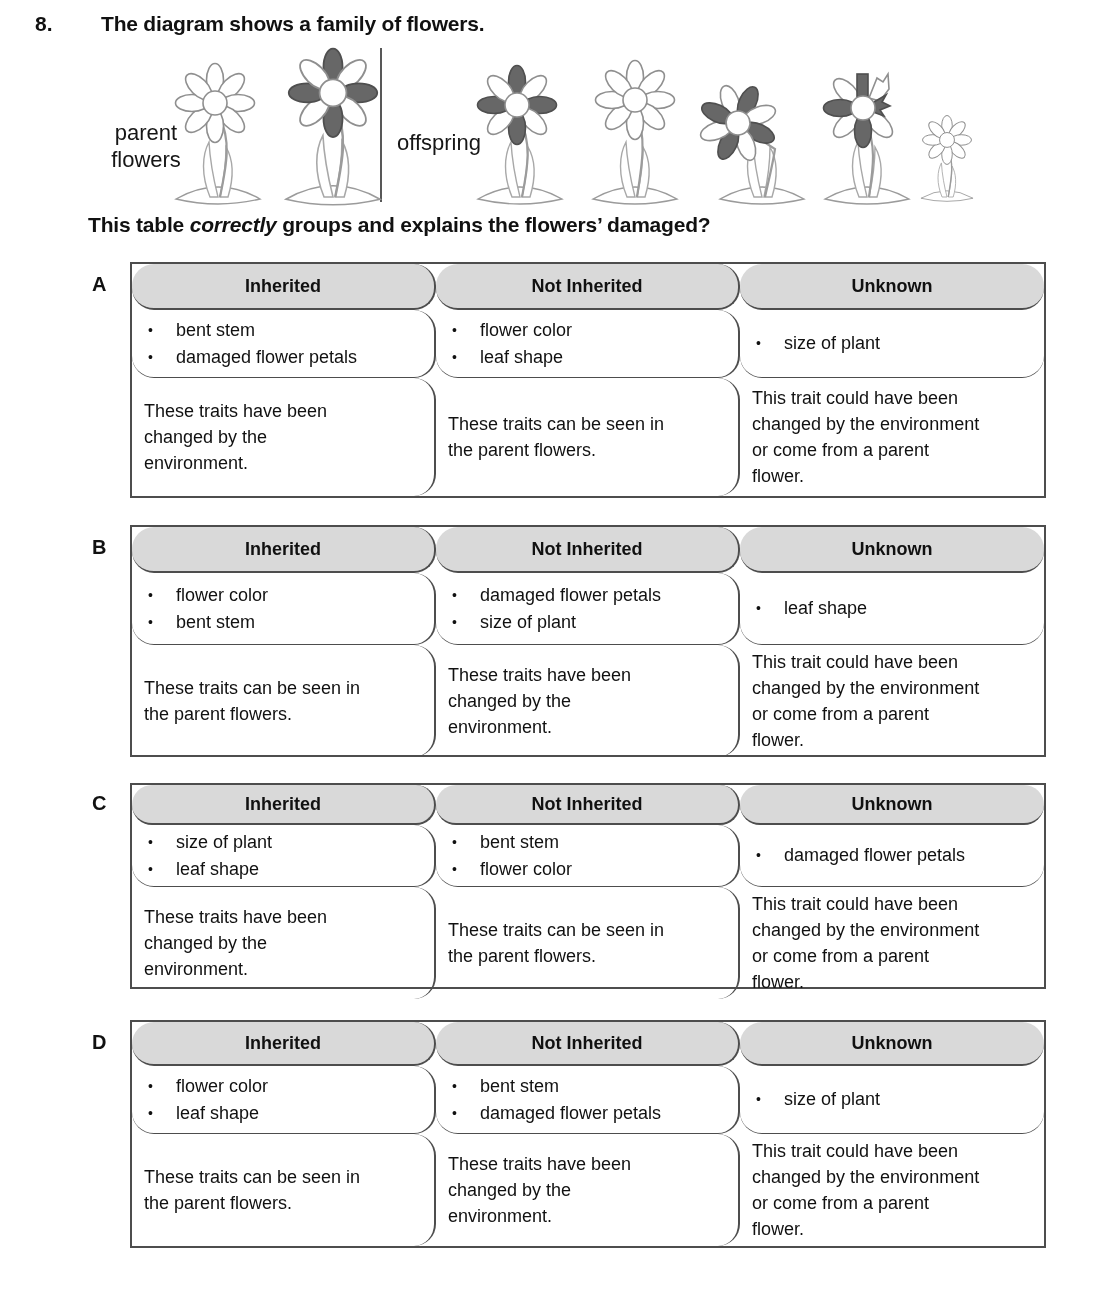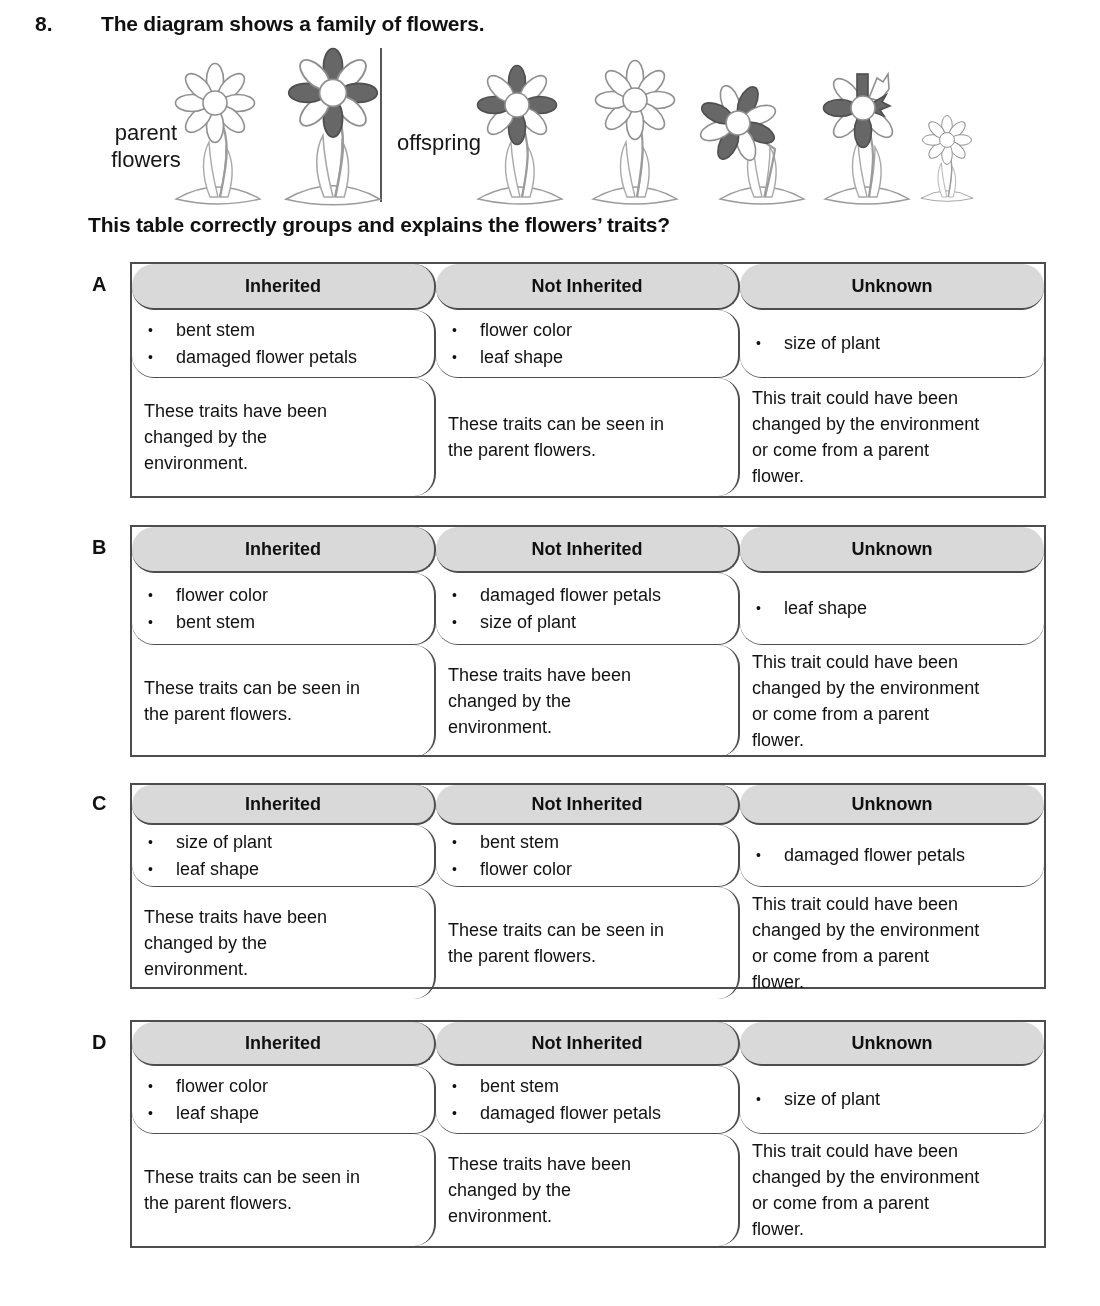--- a/index.html
+++ b/index.html
@@ -6,21 +6,21 @@
   body{
     width:1100px;height:1306px;position:relative;background:#ffffff;
     font-family:"Liberation Sans",sans-serif;color:#111;overflow:hidden;
   }
   .abs{position:absolute;}
   
   #q-number{left:35px;top:12px;font-size:21px;font-weight:bold;}
   #q-title{left:88px;top:12px;font-size:21px;font-weight:bold;letter-spacing:-0.2px;margin-left:13px;}
   
   #prompt{left:88px;top:213px;font-size:21px;font-weight:bold;letter-spacing:-0.2px;}
-  #prompt .it{}
+  #prompt .it{font-style:italic;}
   
   #diagram{left:90px;top:40px;}
   .petal{fill:#ffffff;stroke:#8f8f8f;stroke-width:1.6;}
   .petal.dark{fill:#676767;stroke:#4f4f4f;}
   .fcenter{fill:#ffffff;stroke:#8f8f8f;stroke-width:1.6;}
   .stem{fill:none;stroke:#9b9b9b;stroke-width:2.2;}
   .leaf{fill:#ffffff;stroke:#a8a8a8;stroke-width:1.4;}
   .mound{fill:#ffffff;stroke:#9b9b9b;stroke-width:1.4;}
   .dia-label{font-family:"Liberation Sans",sans-serif;font-size:22px;fill:#161616;}
   .divider{stroke:#2e2e2e;stroke-width:1.6;}
@@ -156,21 +156,21 @@
   </g>
 
   <g transform="translate(857,157) scale(0.62)">
     <use href="#mound"></use>
     <use href="#leaves"></use>
     <path class="stem" d="M 2 0 C 7 -30 12 -55 1 -80"></path>
     <use href="#head-white" transform="translate(0,-92)"></use>
   </g>
 </svg>
 
-<div class="abs" id="prompt"><span>This table </span><span class="it">correctly</span><span> groups and explains the flowers’ traits?</span></div>
+<div class="abs" id="prompt"><span>This table </span><span class="it">correctly</span><span> groups and explains the flowers’ damaged?</span></div>
 
 <div class="answer-block" style="top:262px;">
   <div class="opt-letter">A</div>
   <div class="tbl" style="height:236px;grid-template-rows:46px 68px 1fr;">
     <div class="cell th">Inherited</div>
     <div class="cell th">Not Inherited</div>
     <div class="cell th">Unknown</div>
     <div class="cell bullets">
         <ul>
       <li>

